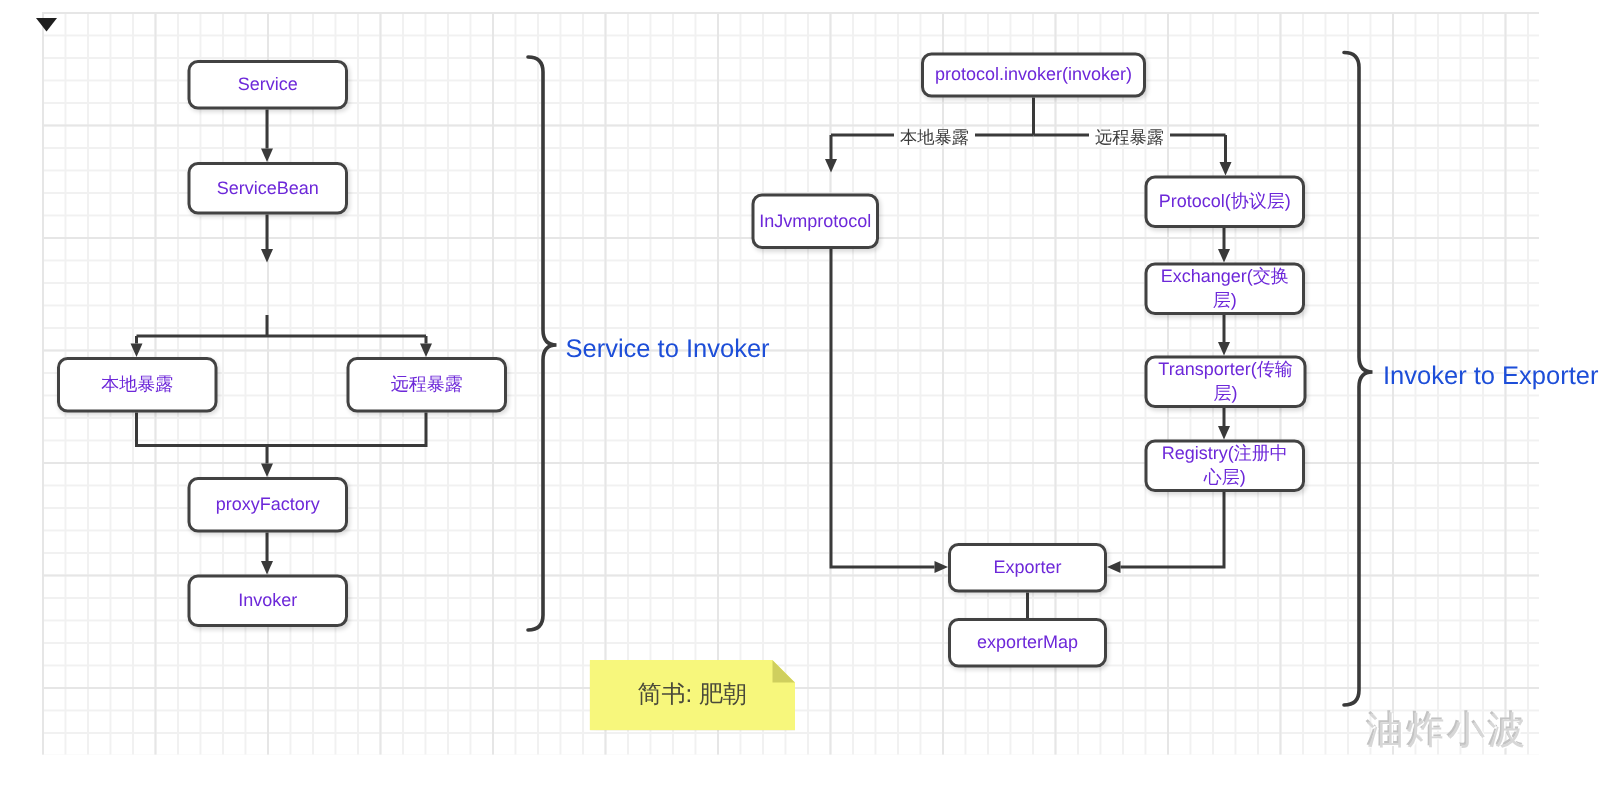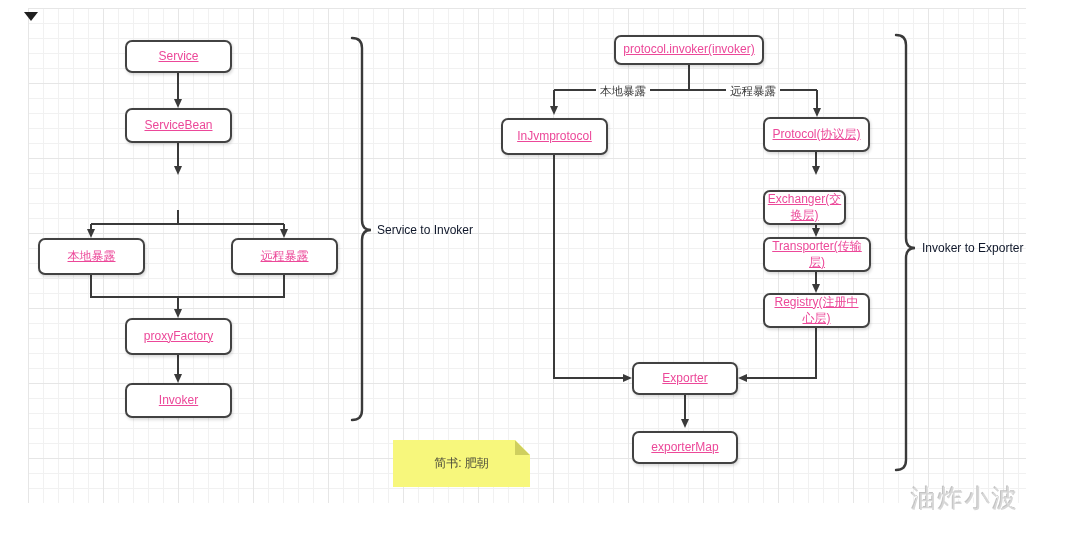--- a/index.html
+++ b/index.html
@@ -15,54 +15,52 @@
       linear-gradient(90deg,#e6e6e6 1px, transparent 1px),
       linear-gradient(#f1f1f1 1px, transparent 1px),
       linear-gradient(90deg,#f1f1f1 1px, transparent 1px);
     background-size:75px 75px,75px 75px,15px 15px,15px 15px;
   }
   .wires{position:absolute;left:0;top:0;width:1082px;height:540px;z-index:1;}
   .node{
     position:absolute;box-sizing:border-box;z-index:2;
     background:#fff;border:2px solid #424242;border-radius:7px;
     display:flex;align-items:center;justify-content:center;text-align:center;
-    font-size:12px;color:#ec4899;line-height:1.3;padding:2px 5px;
+    font-size:12px;color:#6d28d9;line-height:1.3;padding:2px 5px;
     box-shadow:1px 1.5px 3px rgba(0,0,0,0.14);
-    text-decoration:underline;
   }
   .edge-label{
     position:absolute;z-index:2;font-size:11.5px;color:#3c3c3c;text-align:center;
   }
   .brace-label{
-    position:absolute;z-index:2;font-size:12px;color:#0f172a;white-space:nowrap;
+    position:absolute;z-index:2;font-size:17px;color:#1d4ed8;white-space:nowrap;
   }
   .collapse{
     position:absolute;left:24px;top:12px;width:0;height:0;z-index:3;cursor:pointer;
     border-left:7px solid transparent;border-right:7px solid transparent;
     border-top:9px solid #1f1f1f;
   }
   .note{
     position:absolute;left:393px;top:440px;width:137px;height:47px;z-index:2;
     background:#f7f77c;
     clip-path:polygon(0 0, calc(100% - 15px) 0, 100% 15px, 100% 100%, 0 100%);
     display:flex;align-items:center;justify-content:center;
-    font-size:12px;color:#4a4a3a;
+    font-size:16px;color:#4a4a3a;
     box-shadow:1px 2px 3px rgba(0,0,0,0.15);
   }
   .note-fold{
     position:absolute;top:0;right:0;width:0;height:0;
     border-style:solid;border-width:0 15px 15px 0;
     border-color:transparent transparent #cfcf5e transparent;
   }
   .watermark{
     position:absolute;left:911px;top:470px;z-index:3;
     font-size:25px;letter-spacing:2px;color:#d7d7d7;
     text-shadow:1px 1px 0 #ffffff,-1px -1px 0 #c3c3c3;
     user-select:none;
-    margin-top:12px;
   }
 </style>
 </head>
 <body>
 
 <div class="screen">
 
   <div class="grid"></div>
 
   <div class="collapse"></div>
@@ -111,27 +109,27 @@
   <div class="node" style="left:125px;top:40px;width:107px;height:33px">Service</div>
   <div class="node" style="left:125px;top:108px;width:107px;height:35px">ServiceBean</div>
   <div class="node" style="left:38px;top:238px;width:107px;height:37px">本地暴露</div>
   <div class="node" style="left:231px;top:238px;width:107px;height:37px">远程暴露</div>
   <div class="node" style="left:125px;top:318px;width:107px;height:37px">proxyFactory</div>
   <div class="node" style="left:125px;top:383px;width:107px;height:35px">Invoker</div>
 
   <div class="brace-label" style="left:377px;top:223px">Service to Invoker</div>
 
   <div class="node" style="left:614px;top:35px;width:150px;height:30px">protocol.invoker(invoker)</div>
-  <div class="node" style="left:501px;top:118px;width:107px;height:37px">InJvmprotocol</div>
+  <div class="node" style="left:501px;top:129px;width:85px;height:37px">InJvmprotocol</div>
   <div class="node" style="left:763px;top:117px;width:107px;height:35px">Protocol(协议层)</div>
-  <div class="node" style="left:763px;top:190px;width:83px;height:35px">Exchanger(交换层)</div>
+  <div class="node" style="left:763px;top:175px;width:107px;height:35px">Exchanger(交换层)</div>
   <div class="node" style="left:763px;top:237px;width:108px;height:35px">Transporter(传输层)</div>
   <div class="node" style="left:632px;top:362px;width:106px;height:33px">Exporter</div>
   <div class="node" style="left:763px;top:293px;width:107px;height:35px">Registry(注册中心层)</div>
-  <div class="node" style="left:632px;top:431px;width:106px;height:33px">exporterMap</div>
+  <div class="node" style="left:632px;top:412px;width:106px;height:33px">exporterMap</div>
 
   <div class="edge-label" style="left:596px;top:84px;width:54px">本地暴露</div>
   <div class="edge-label" style="left:726px;top:84px;width:54px">远程暴露</div>
 
   <div class="brace-label" style="left:922px;top:241px">Invoker to Exporter</div>
 
   <div class="note">
     <span>简书: 肥朝</span>
     <span class="note-fold"></span>
   </div>

